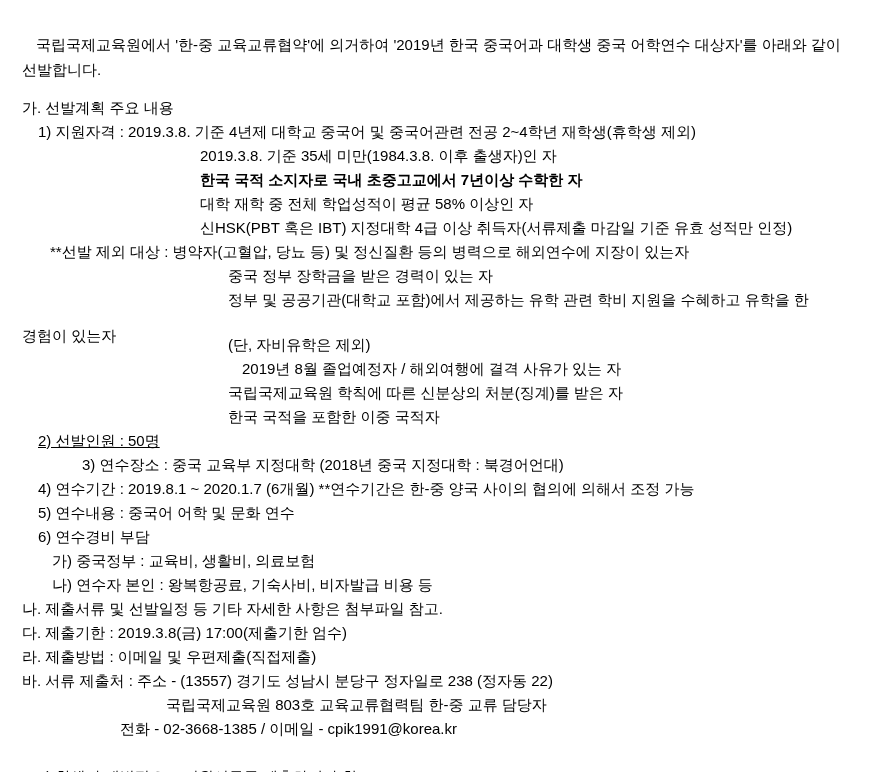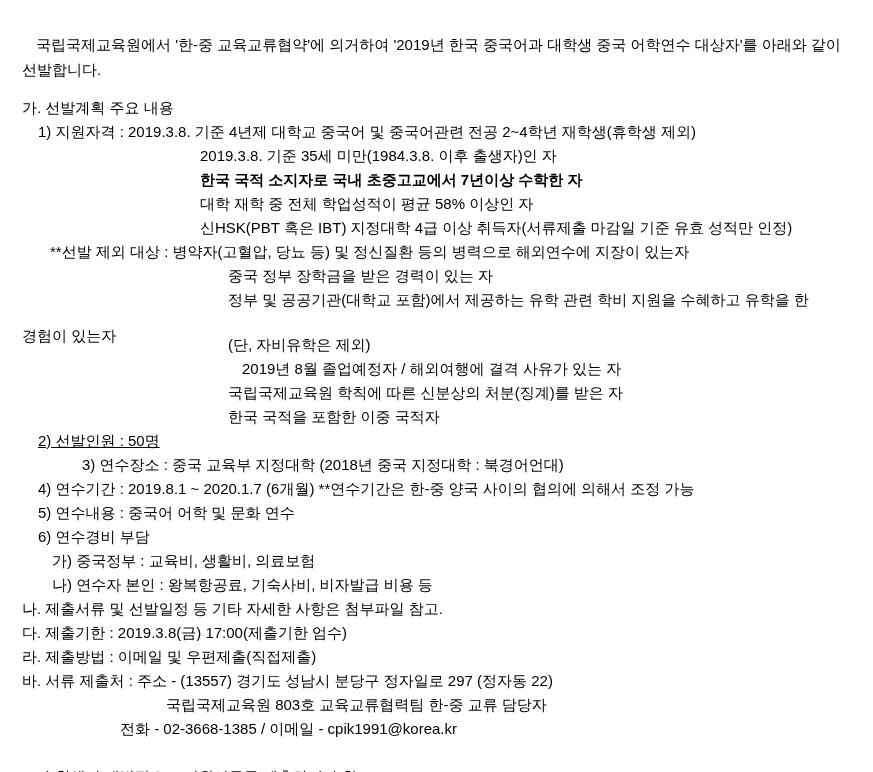--- a/index.html
+++ b/index.html
@@ -63,19 +63,19 @@
       <div class="para" style="left: 38px; top: 429px; text-decoration: underline;">2) 선발인원 : 50명</div>
       <div class="para" style="left: 38px; top: 453px; margin-left: 44px;">3) 연수장소 : 중국 교육부 지정대학 (2018년 중국 지정대학 : 북경어언대)</div>
       <div class="para" style="left: 38px; top: 477px;">4) 연수기간 : 2019.8.1 ~ 2020.1.7 (6개월) **연수기간은 한-중 양국 사이의 협의에 의해서 조정 가능</div>
       <div class="para" style="left: 38px; top: 501px;">5) 연수내용 : 중국어 어학 및 문화 연수</div>
       <div class="para" style="left: 38px; top: 525px;">6) 연수경비 부담</div>
       <div class="para" style="left: 52px; top: 549px;">가) 중국정부 : 교육비, 생활비, 의료보험</div>
       <div class="para" style="left: 52px; top: 573px;">나) 연수자 본인 : 왕복항공료, 기숙사비, 비자발급 비용 등</div>
       <div class="para" style="left: 22px; top: 597px;">나. 제출서류 및 선발일정 등 기타 자세한 사항은 첨부파일 참고.</div>
       <div class="para" style="left: 22px; top: 621px;">다. 제출기한 : 2019.3.8(금) 17:00(제출기한 엄수)</div>
       <div class="para" style="left: 22px; top: 645px; text-align: center;">라. 제출방법 : 이메일 및 우편제출(직접제출)</div>
-      <div class="para" style="left: 22px; top: 669px;">바. 서류 제출처 : 주소 - (13557) 경기도 성남시 분당구 정자일로 297 (정자동 22)</div>
+      <div class="para" style="left: 22px; top: 669px;">바. 서류 제출처 : 주소 - (13557) 경기도 성남시 분당구 정자일로 238 (정자동 22)</div>
       <div class="para" style="left: 166px; top: 693px;">국립국제교육원 803호 교육교류협력팀 한-중 교류 담당자</div>
       <div class="para" style="left: 120px; top: 717px;">전화 - 02-3668-1385 / 이메일 - cpik1991@korea.kr</div>
       <div class="para" style="left: 22px; top: 785px;">사. 기타</div>
       <div class="para" style="left: 38px; top: 765px;">1) 학생이 개별적으로 지원서류를 제출하여야 함</div>
     </div>
 </div>
 
 </body></html>

